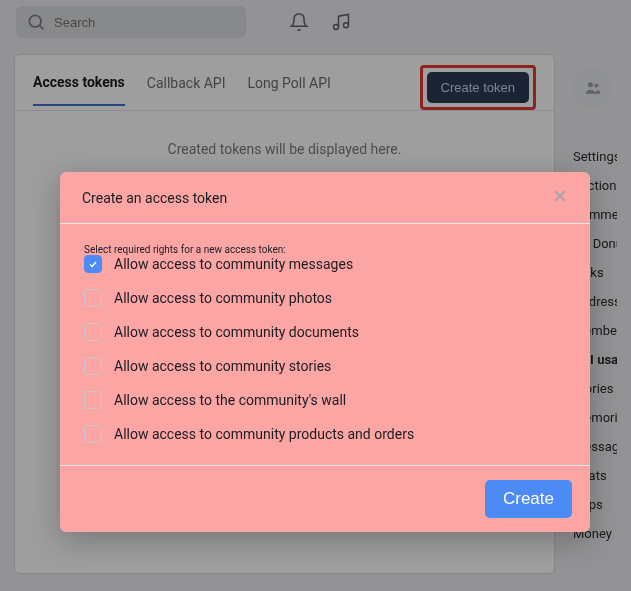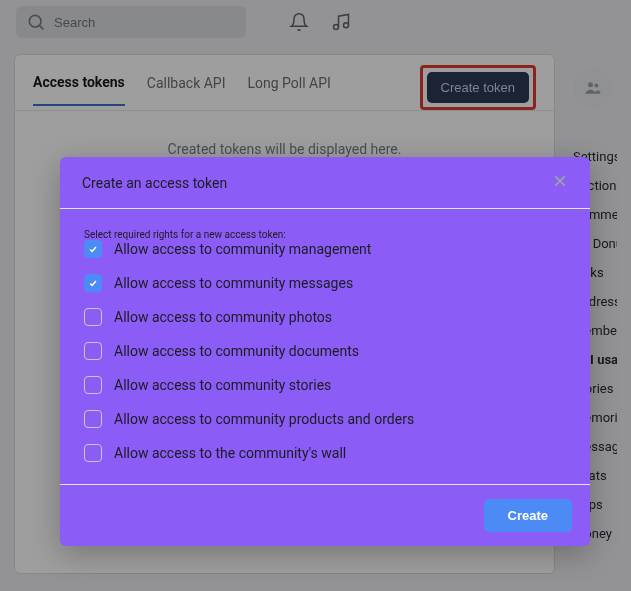--- a/index.html
+++ b/index.html
@@ -148,23 +148,23 @@
   .dim {
     position: absolute;
     inset: 0;
     background: rgba(0,0,0,0.38);
   }
 
   
   .modal {
     position: absolute;
     left: 60px;
-    top: 157px;
+    top: 172px;
     width: 530px;
-    background: #8b5cf6;
+    background: #fca5a5;
     border-radius: 6px;
     box-shadow: 0 8px 30px rgba(0,0,0,0.25);
   }
   .modal-header {
     display: flex;
     align-items: center;
     padding: 16px 22px;
     border-bottom: 1px solid #e5e6e9;
   }
   .modal-title {
@@ -222,24 +222,24 @@
   .modal-footer {
     display: flex;
     justify-content: flex-end;
     padding: 14px 18px;
   }
   .btn-primary {
     background: #4c8bf5;
     color: #fff;
     border: none;
     border-radius: 5px;
-    padding: 9px 24px;
-    font-size: 13px;
-    cursor: pointer;
-    font-weight: 700;
+    padding: 9px 18px;
+    font-size: 17px;
+    cursor: pointer;
+    font-weight: 400;
   }
 </style>
 </head>
 <body>
 
 <div class="topbar">
   <div class="search-box">
     <span>
       <svg class="icon-svg" viewBox="0 0 24 24" fill="none" stroke="currentColor" stroke-width="2">
         <circle cx="11" cy="11" r="7"></circle>
@@ -323,48 +323,40 @@
   </div>
   <div class="modal-body">
     <div class="modal-instruction">Select required rights for a new access token:</div>
     <div class="perm-list" id="perm-list">
         <div class="perm-row">
           <div class="chk checked">
             <svg class="tick" viewBox="0 0 24 24" fill="none" stroke="#fff" stroke-width="3.5">
               <polyline points="5 13 10 18 19 7"></polyline>
             </svg>
           </div>
-          <span class="perm-label">Allow access to community management</span>
-        </div>
-        <div class="perm-row">
-          <div class="chk checked">
-            <svg class="tick" viewBox="0 0 24 24" fill="none" stroke="#fff" stroke-width="3.5">
-              <polyline points="5 13 10 18 19 7"></polyline>
-            </svg>
-          </div>
           <span class="perm-label">Allow access to community messages</span>
         </div>
         <div class="perm-row">
           <div class="chk"></div>
           <span class="perm-label">Allow access to community photos</span>
         </div>
         <div class="perm-row">
           <div class="chk"></div>
           <span class="perm-label">Allow access to community documents</span>
         </div>
         <div class="perm-row">
           <div class="chk"></div>
           <span class="perm-label">Allow access to community stories</span>
         </div>
         <div class="perm-row">
           <div class="chk"></div>
+          <span class="perm-label">Allow access to the community's wall</span>
+        </div>
+        <div class="perm-row">
+          <div class="chk"></div>
           <span class="perm-label">Allow access to community products and orders</span>
-        </div>
-        <div class="perm-row">
-          <div class="chk"></div>
-          <span class="perm-label">Allow access to the community's wall</span>
         </div>
       </div>
   </div>
   <div class="modal-footer">
     <button class="btn-primary">Create</button>
   </div>
 </div>
 
 </body></html>

